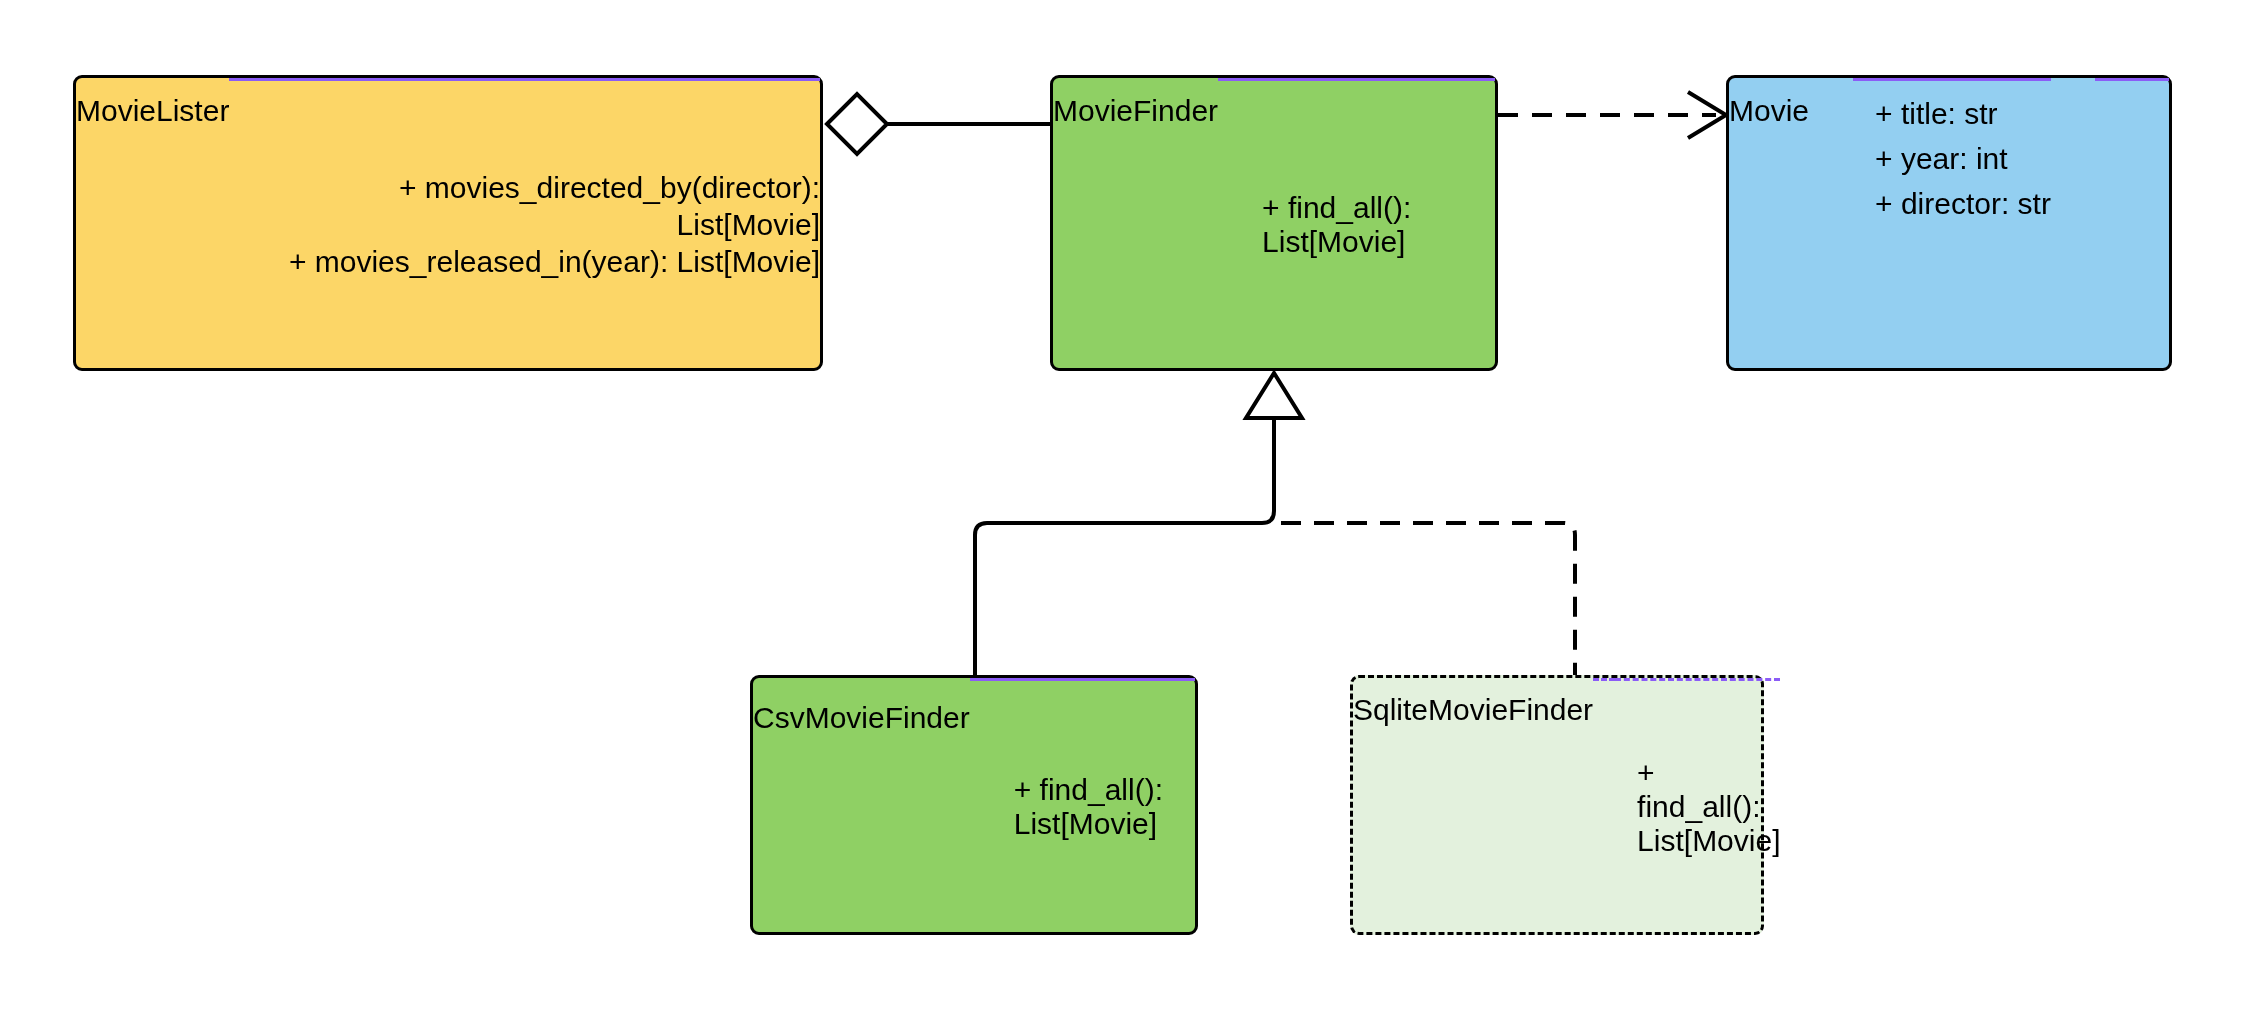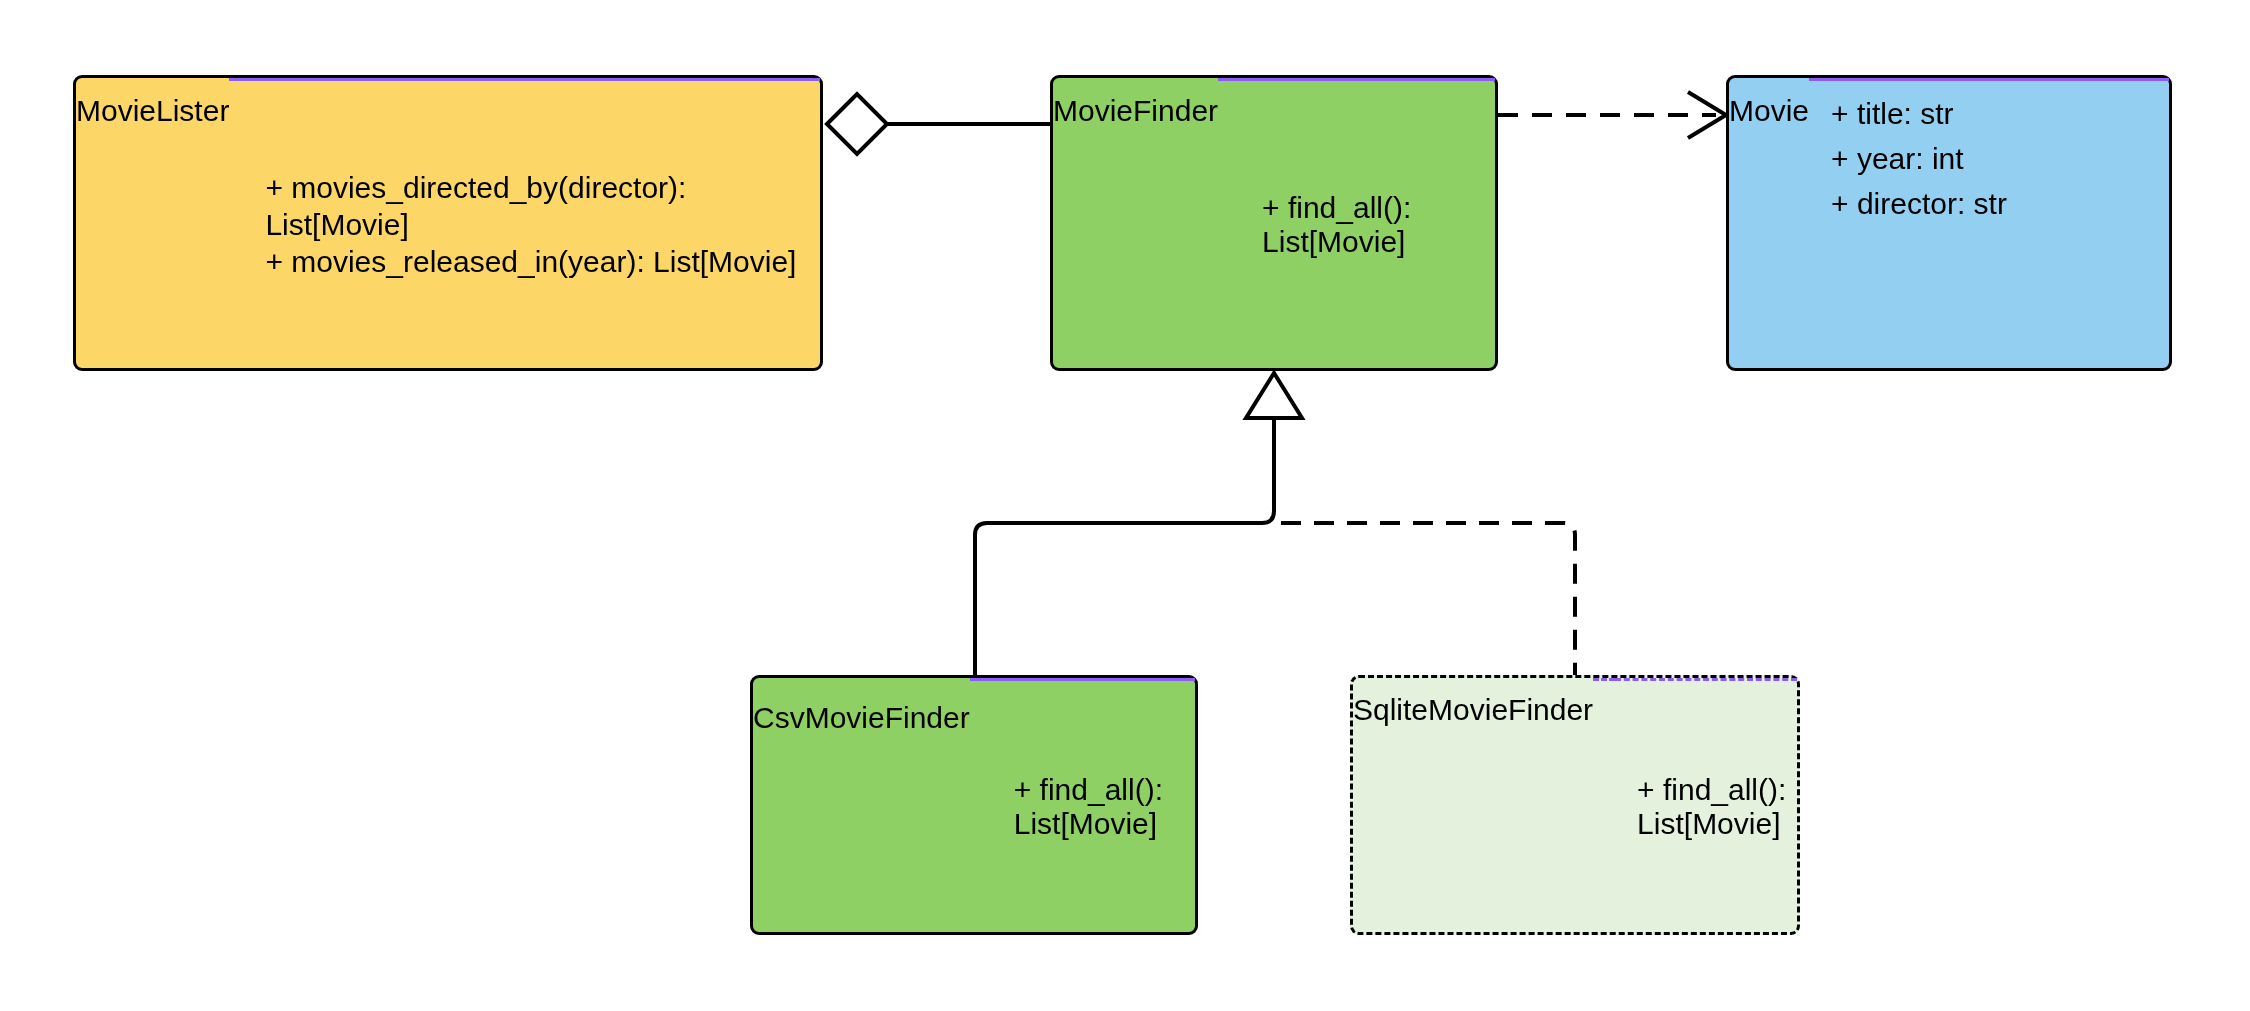--- a/index.html
+++ b/index.html
@@ -30,21 +30,21 @@
     border-top:3px solid #8b5cf6;
     display:flex;flex-direction:column;justify-content:center;
     font-size:30px;
     padding-left:22px;
   }
   .dashed .sec-attrs,.dashed .sec-methods{border-top-style:dashed;}
   .sec-methods{flex:1;}
   
   #cls-movielister .sec-header{height:65px;}
   #cls-movielister .sec-attrs{height:95px;}
-  #cls-movielister .sec-methods{padding-left:14px;line-height:37px;}
+  #cls-movielister .sec-methods{padding-left:14px;line-height:37px;text-align:right;}
   #cls-moviefinder .sec-header{height:65px;}
   #cls-moviefinder .sec-attrs{height:115px;}
   #cls-movie .sec-header{height:65px;}
   #cls-movie .sec-attrs{height:157px;line-height:45px;}
   #cls-csvmoviefinder .sec-header{height:80px;text-align:right;}
   #cls-csvmoviefinder .sec-attrs{height:98px;}
   #cls-sqlitemoviefinder .sec-header{height:64px;}
   #cls-sqlitemoviefinder .sec-attrs{height:96px;}
 </style>
 </head>
@@ -73,33 +73,33 @@
     <div class="sec sec-methods">+ movies_directed_by(director): List[Movie]
 + movies_released_in(year): List[Movie]</div>
   </div>
 
   <div class="uml-class" id="cls-moviefinder" style="left: 1050px; top: 75px; width: 448px; height: 296px; background-color: rgb(143, 208, 100);">
     <div class="sec sec-header">MovieFinder</div>
     <div class="sec sec-attrs"></div>
     <div class="sec sec-methods">+ find_all(): List[Movie]</div>
   </div>
 
-  <div class="uml-class" id="cls-movie" style="left: 1726px; top: 75px; width: 446px; height: 296px; background-color: rgb(147, 207, 241);">
+  <div class="uml-class" id="cls-movie" style="left: 1726px; top: 75px; width: 446px; height: 296px; background-color: rgb(147, 207, 241); gap: 44px;">
     <div class="sec sec-header">Movie</div>
     <div class="sec sec-attrs">+ title: str
 + year: int
 + director: str</div>
     <div class="sec sec-methods"></div>
   </div>
 
   <div class="uml-class" id="cls-csvmoviefinder" style="left: 750px; top: 675px; width: 448px; height: 260px; background-color: rgb(143, 208, 100);">
     <div class="sec sec-header">CsvMovieFinder</div>
     <div class="sec sec-attrs"></div>
     <div class="sec sec-methods">+ find_all(): List[Movie]</div>
   </div>
 
-  <div class="uml-class dashed" id="cls-sqlitemoviefinder" style="left: 1350px; top: 675px; width: 450px; height: 260px; background-color: rgb(227, 241, 221);">
+  <div class="uml-class dashed" id="cls-sqlitemoviefinder" style="left: 1350px; top: 675px; width: 414px; height: 260px; background-color: rgb(227, 241, 221);">
     <div class="sec sec-header">SqliteMovieFinder</div>
     <div class="sec sec-attrs"></div>
     <div class="sec sec-methods">+ find_all(): List[Movie]</div>
   </div>
 
 </div>
 
 </body></html>

